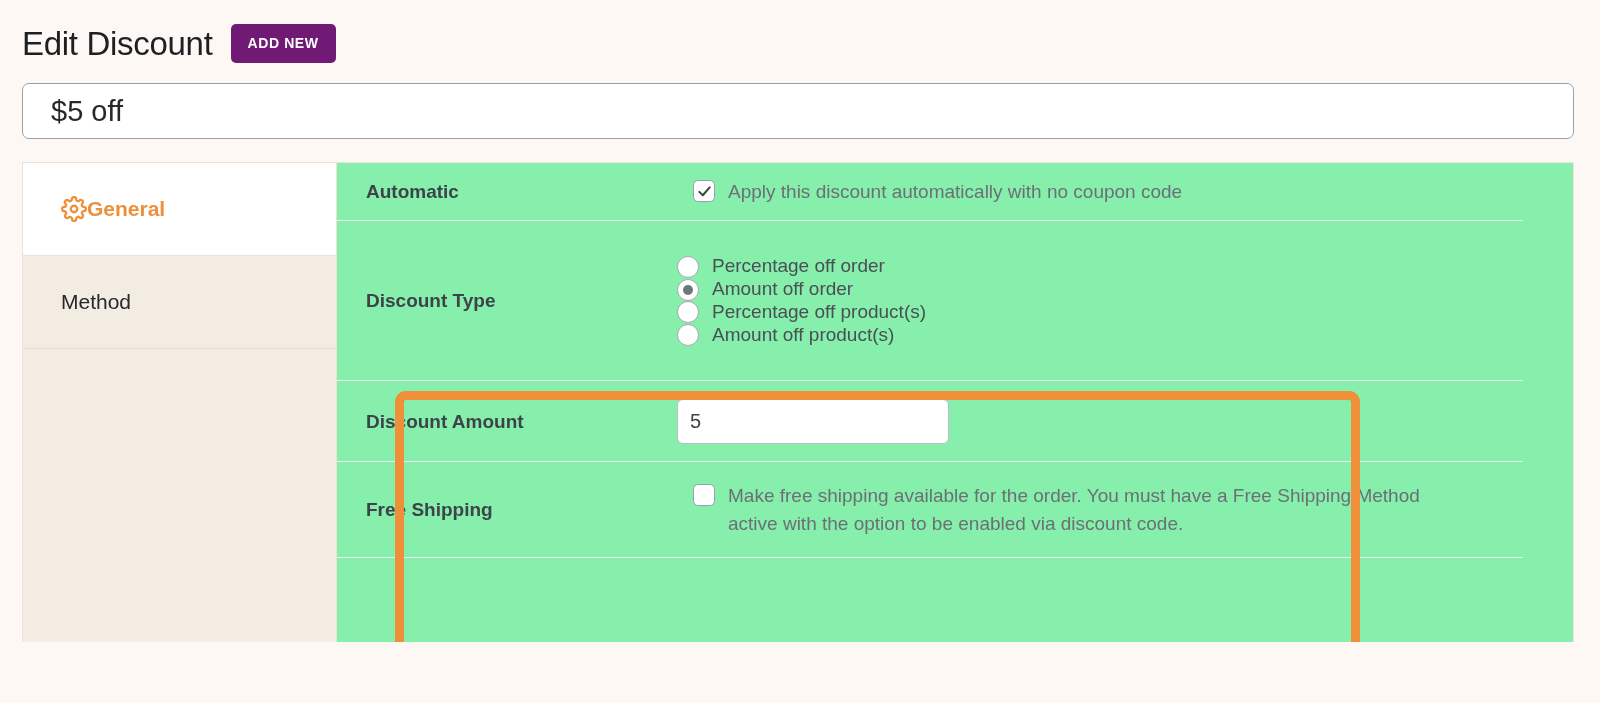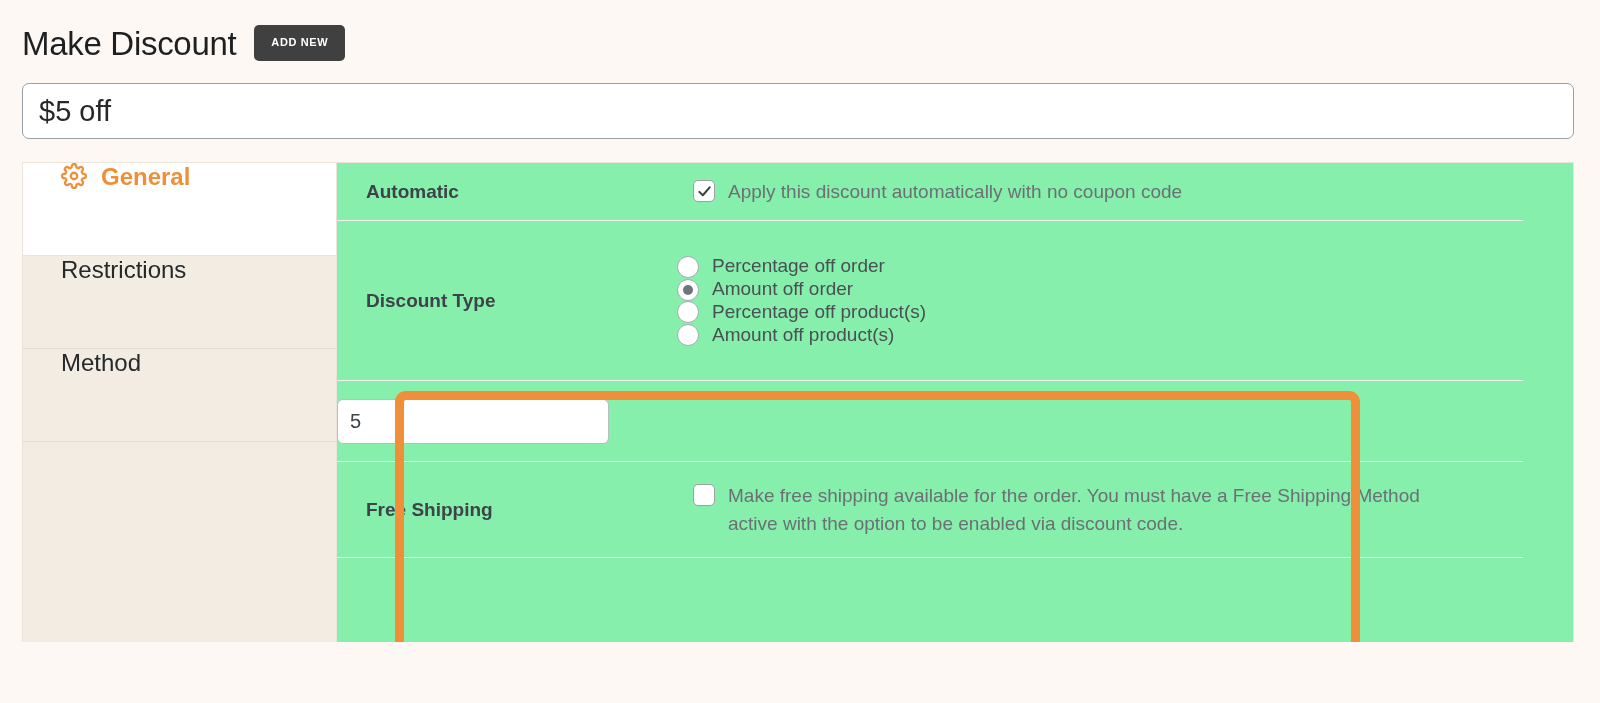--- a/index.html
+++ b/index.html
@@ -27,23 +27,23 @@
     font-size: 33px;
     font-weight: 400;
     color: #1d1f21;
     letter-spacing: -0.3px;
     line-height: 1;
   }
   .add-new-button {
     display: inline-flex;
     align-items: center;
     justify-content: center;
-    background: #404040;
+    background: #701a75;
     color: #ffffff;
-    font-size: 11px;
+    font-size: 14px;
     font-weight: bold;
     letter-spacing: 0.6px;
     border: none;
     border-radius: 5px;
     padding: 12px 17px 13px 17px;
     cursor: pointer;
     font-family: "Liberation Sans", sans-serif;
     line-height: 1;
   }
 
@@ -54,21 +54,21 @@
   .title-input {
     display: block;
     width: 100%;
     box-sizing: border-box;
     height: 56px;
     border: 1px solid #9aa0a6;
     border-radius: 7px;
     background: #ffffff;
     font-size: 29px;
     color: #26282a;
-    padding: 0 16px;
+    padding: 0 28px;
     font-family: "Liberation Sans", sans-serif;
     outline: none;
   }
 
   
   .panel {
     margin: 23px 26px 0 22px;
     background: #ffffff;
     border: 1px solid #eee3d8;
     border-bottom: none;
@@ -82,26 +82,27 @@
   
   .sidebar {
     width: 314px;
     flex: 0 0 314px;
     background: #ffffff;
     border-right: 1px solid #ece2d7;
     box-sizing: border-box;
   }
   .tab {
     display: flex;
-    gap: 14px;
+    align-items: center;
+    gap: 0;
     height: 93px;
     padding-left: 38px;
     box-sizing: border-box;
     cursor: pointer;
-    font-size: 24px;
+    font-size: 21px;
     color: #26282a;
     background: #f3ece3;
     border-bottom: 1px solid #e7dcd0;
   }
   .tab.active {
     background: #ffffff;
     color: #ee8f3a;
     font-weight: bold;
     border-bottom: 1px solid #ece2d7;
   }
@@ -268,43 +269,40 @@
     border-radius: 11px;
     box-sizing: border-box;
     pointer-events: none;
     z-index: 5;
   }
 </style>
 </head>
 <body>
 
 <div class="page-header">
-  <div class="page-title">Make Discount</div>
+  <div class="page-title">Edit Discount</div>
   <button class="add-new-button">ADD NEW</button>
 </div>
 
 <div class="title-input-wrap">
   <input class="title-input" type="text" value="$5 off" style="">
 </div>
 
 <div class="panel">
 
   <div class="sidebar">
     <div class="sidebar-inner">
       <div class="tab active">
         <span class="tab-icon">
           <svg width="26" height="26" viewBox="0 0 24 24" fill="none" stroke="#ee8f3a" stroke-width="2.1" stroke-linecap="round" stroke-linejoin="round">
             <circle cx="12" cy="12" r="3"></circle>
             <path d="M19.4 15a1.65 1.65 0 0 0 .33 1.82l.06.06a2 2 0 1 1-2.83 2.83l-.06-.06a1.65 1.65 0 0 0-1.82-.33 1.65 1.65 0 0 0-1 1.51V21a2 2 0 0 1-4 0v-.09A1.65 1.65 0 0 0 9 19.4a1.65 1.65 0 0 0-1.82.33l-.06.06a2 2 0 1 1-2.83-2.83l.06-.06a1.65 1.65 0 0 0 .33-1.82 1.65 1.65 0 0 0-1.51-1H3a2 2 0 0 1 0-4h.09A1.65 1.65 0 0 0 4.6 9a1.65 1.65 0 0 0-.33-1.82l-.06-.06a2 2 0 1 1 2.83-2.83l.06.06A1.65 1.65 0 0 0 9 4.6a1.65 1.65 0 0 0 1-1.51V3a2 2 0 0 1 4 0v.09a1.65 1.65 0 0 0 1 1.51 1.65 1.65 0 0 0 1.82-.33l.06-.06a2 2 0 1 1 2.83 2.83l-.06.06A1.65 1.65 0 0 0 19.4 9v0a1.65 1.65 0 0 0 1.51 1H21a2 2 0 0 1 0 4h-.09a1.65 1.65 0 0 0-1.51 1z"></path>
           </svg>
         </span>
         <span>General</span>
-      </div>
-      <div class="tab">
-        <span>Restrictions</span>
       </div>
       <div class="tab">
         <span>Method</span>
       </div>
       <div class="tab-fill-rest"></div>
     </div>
   </div>
 
   <div class="form-area">
     <div class="form-rows">
@@ -343,20 +341,21 @@
             </label>
             <label class="radio-line">
               <span class="radio"></span>
               <span class="radio-text">Amount off product(s)</span>
             </label>
           </div>
         </div>
       </div>
 
       <div class="form-row row-discount-amount">
+        <div class="row-label">Discount Amount</div>
         <div class="row-control">
           <input class="amount-input" type="text" value="5" style="">
         </div>
       </div>
 
       <div class="form-row row-free-shipping">
         <div class="row-label">Free Shipping</div>
         <div class="row-control">
           <div class="check-line">
             <span class="checkbox"></span>

